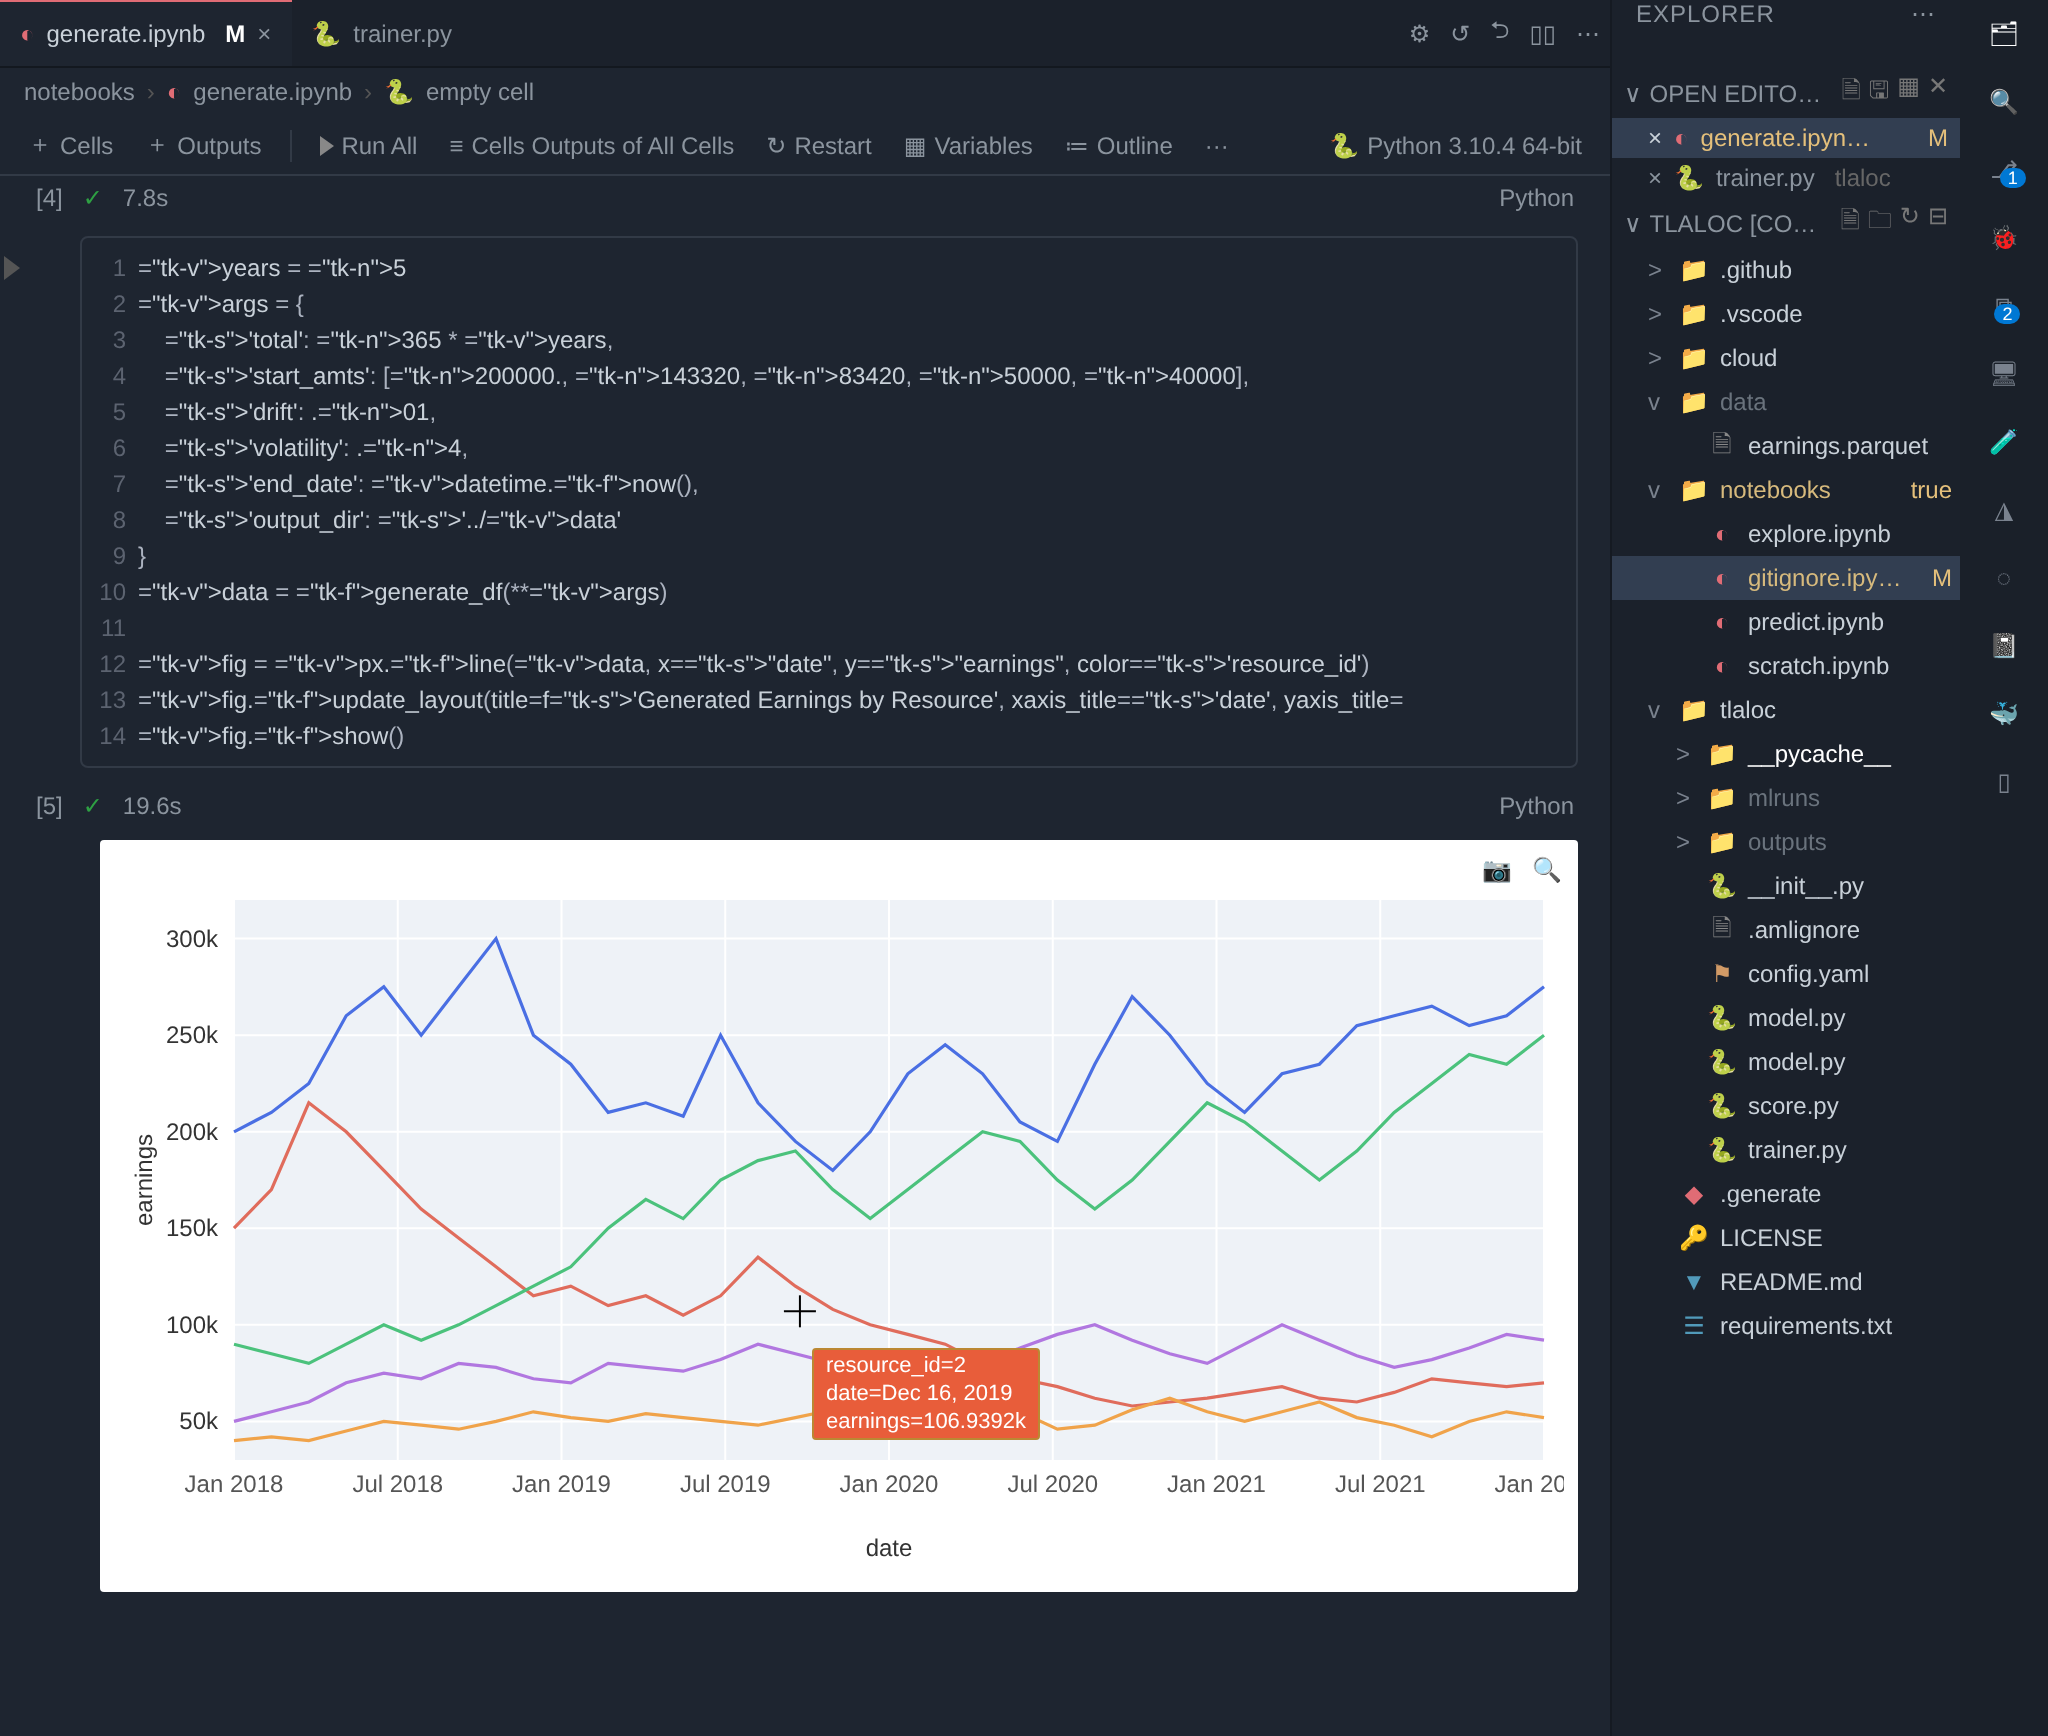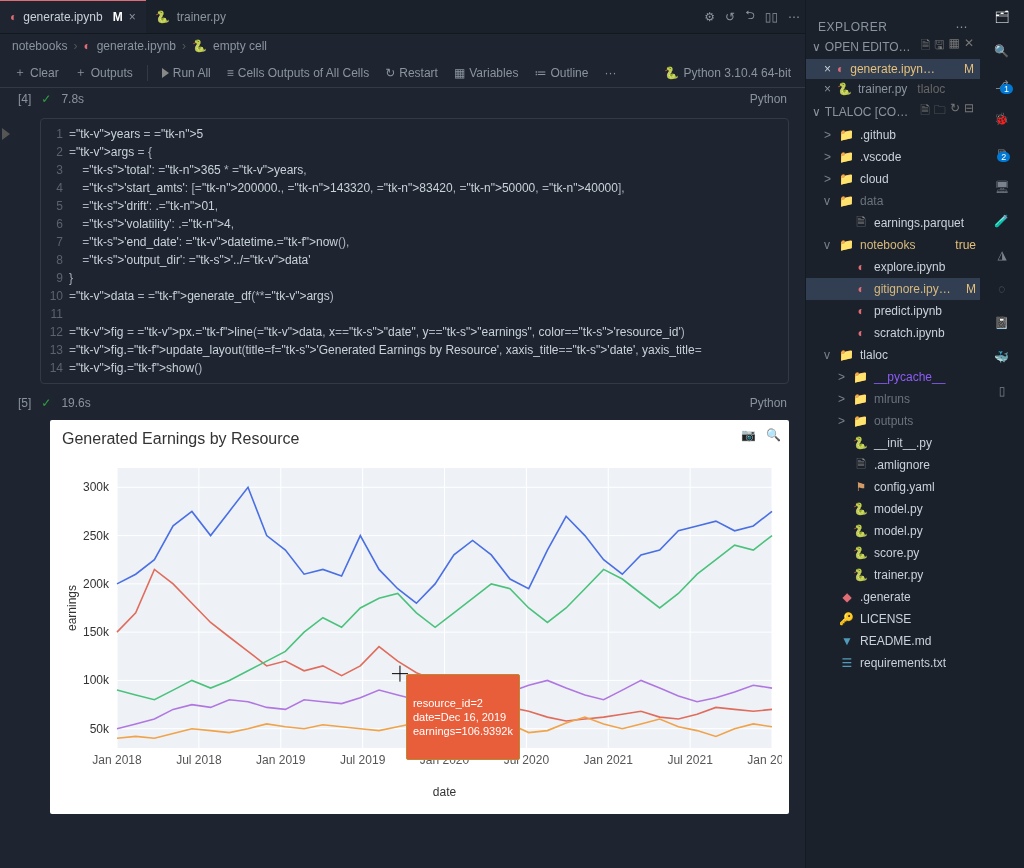--- a/index.html
+++ b/index.html
@@ -48,24 +48,24 @@
   .codecell{display:flex;margin:8px 16px;border:1px solid var(--line);border-radius:4px;background:var(--bg);font-family:Menlo,Consolas,monospace}
   .gutter{width:28px;text-align:right;color:#5c6370;padding:6px 6px 6px 0;line-height:18px;user-select:none}
   .code{flex:1;padding:6px 0;line-height:18px;white-space:pre;color:var(--text);overflow:hidden}
   .tk-p{color:#abb2bf}
   
   .plotwrap{margin:6px 16px 20px 50px;background:#fff;border-radius:2px;padding:10px 12px 6px 12px;position:relative}
   .plottitle{color:#333;font-size:16px}
   .plottools{position:absolute;top:8px;right:8px;display:flex;gap:10px;color:#888}
   svg.chart{display:block}
   .ylab{font-size:12px;fill:#333}
-  .hover{position:absolute;background:#e85d3a;color:#fff;font-size:11px;padding:21px 6px;border:1px solid #b83;border-radius:2px;line-height:14px}
+  .hover{position:absolute;background:#e85d3a;color:#fff;font-size:11px;padding:1px 6px;border:1px solid #b83;border-radius:2px;line-height:14px}
   
   .sidebar{width:175px;background:var(--bg3);display:flex;flex-direction:column;border-left:1px solid #0003}
-  .sbhead{display:flex;align-items:flex-end;height:34px;padding:0 12px;color:var(--muted);text-transform:uppercase;font-size:11px;letter-spacing:.5px}
+  .sbhead{display:flex;align-items:flex-start;height:34px;padding:0 12px;color:var(--muted);text-transform:uppercase;font-size:11px;letter-spacing:.5px}
   .sbhead .more{margin-left:auto}
   .sbsection{color:var(--muted);font-size:11px;padding:2px 6px;display:flex;align-items:center;gap:4px}
   .sbsection .tiny{margin-left:auto;display:flex;gap:4px;color:#777}
   .openeditor .row{display:flex;align-items:center;gap:6px;padding:3px 6px 3px 18px;color:var(--muted)}
   .openeditor .row.active{background:var(--sel);color:var(--text)}
   .tree{flex:1;overflow:auto}
   .tree .row{display:flex;align-items:center;gap:5px;padding:2px 4px 2px var(--ind,18px);color:var(--text);height:22px}
   .tree .row.mod-row{color:#d7ba7d}
   .tree .row.sel{background:var(--sel)}
   .tree .chev{width:10px;color:#7a828e}
@@ -116,21 +116,21 @@
       <span>notebooks</span>
       <span class="sep">›</span>
       <span class="jup-ico">◐</span>
       <span>generate.ipynb</span>
       <span class="sep">›</span>
       <span class="py-ico">🐍</span>
       <span>empty cell</span>
     </div>
 
     <div class="nbtoolbar">
-      <div class="btn">＋ <span>Clear</span></div>
+      <div class="btn">＋ <span>Cells</span></div>
       <div class="btn">＋ <span>Outputs</span></div>
       <div class="divider"></div>
       <div class="btn">
           <span class="play"></span> 
           <span>Run All</span>
         </div>
       <div class="btn">≡ <span>Cells Outputs of All Cells</span></div>
       <div class="btn">↻ <span>Restart</span></div>
       <div class="btn">▦ <span>Variables</span></div>
       <div class="btn">≔ <span>Outline</span></div>
@@ -176,21 +176,20 @@
         <span class="ok">✓</span>
         <span>19.6s</span>
         <span class="lang">Python</span>
       </div>
 
       <div class="plotwrap">
         <div class="plottools">
           <span>📷</span>
           <span>🔍</span>
         </div>
-        <div class="plottitle">Generated Earnings by Resource</div>
         <svg class="chart" id="chart" width="720" height="360">
             <rect x="55" y="20" width="655" height="280" fill="#eef2f7"></rect>
             <line x1="55" x2="710" y1="280.6896551724138" y2="280.6896551724138" stroke="#fff"></line>
             <text x="47" y="284.6896551724138" text-anchor="end" class="ylab" fill="#555">50k</text>
             <line x1="55" x2="710" y1="232.41379310344826" y2="232.41379310344826" stroke="#fff"></line>
             <text x="47" y="236.41379310344826" text-anchor="end" class="ylab" fill="#555">100k</text>
             <line x1="55" x2="710" y1="184.13793103448276" y2="184.13793103448276" stroke="#fff"></line>
             <text x="47" y="188.13793103448276" text-anchor="end" class="ylab" fill="#555">150k</text>
             <line x1="55" x2="710" y1="135.86206896551727" y2="135.86206896551727" stroke="#fff"></line>
             <text x="47" y="139.86206896551727" text-anchor="end" class="ylab" fill="#555">200k</text>
@@ -324,21 +323,21 @@
           <span style="">scratch.ipynb</span>
         </div>
         <div class="row" style="--ind: 18px;">
           <span class="chev">v</span>
           <span class="ico folder-ico">📁</span>
           <span style="">tlaloc</span>
         </div>
         <div class="row" style="--ind: 32px;">
           <span class="chev">&gt;</span>
           <span class="ico folder-ico">📁</span>
-          <span style="color:#8b5cf6">__pycache__</span>
+          <span style="color:#ffffff">__pycache__</span>
         </div>
         <div class="row" style="--ind: 32px;">
           <span class="chev">&gt;</span>
           <span class="ico folder-ico">📁</span>
           <span style="color:#6a737d">mlruns</span>
         </div>
         <div class="row" style="--ind: 32px;">
           <span class="chev">&gt;</span>
           <span class="ico folder-ico">📁</span>
           <span style="color:#6a737d">outputs</span>

